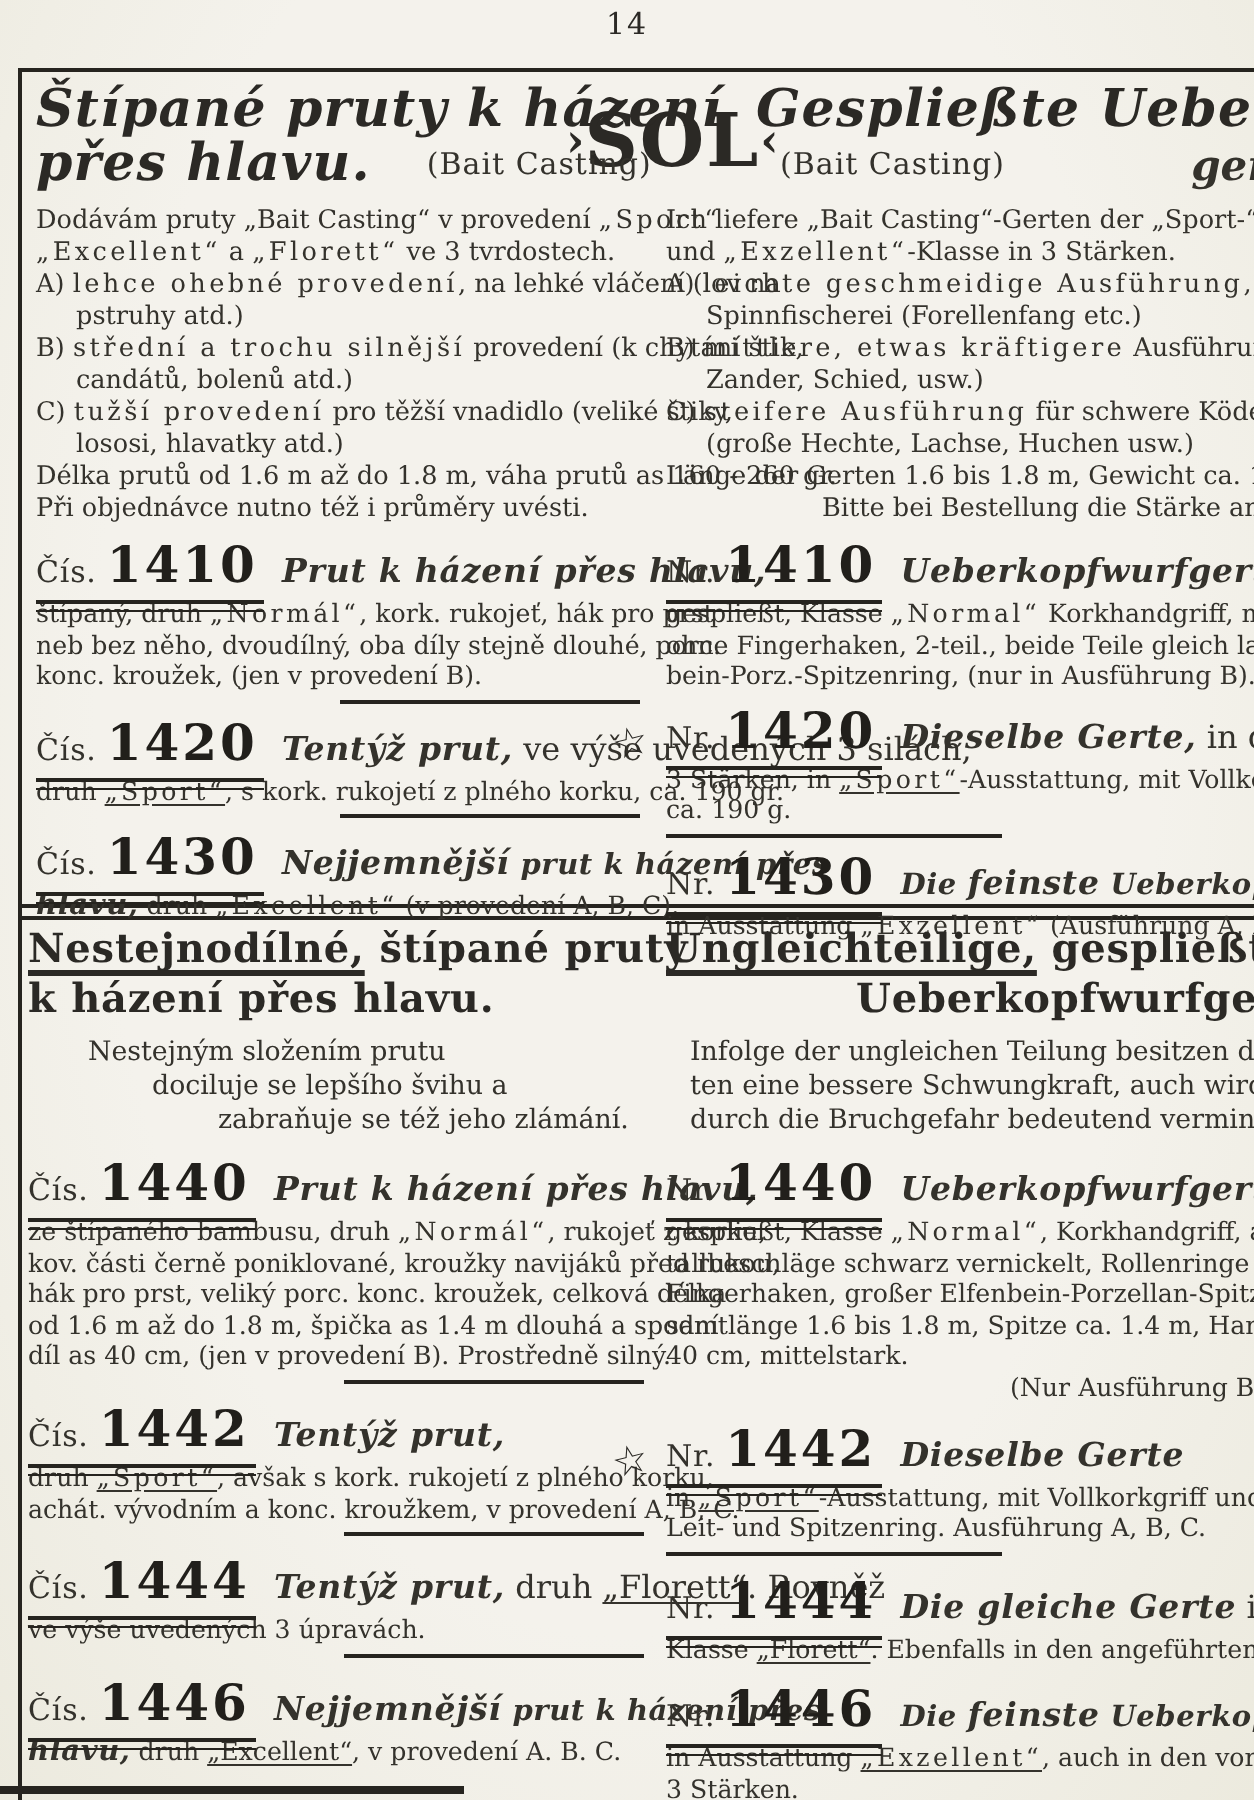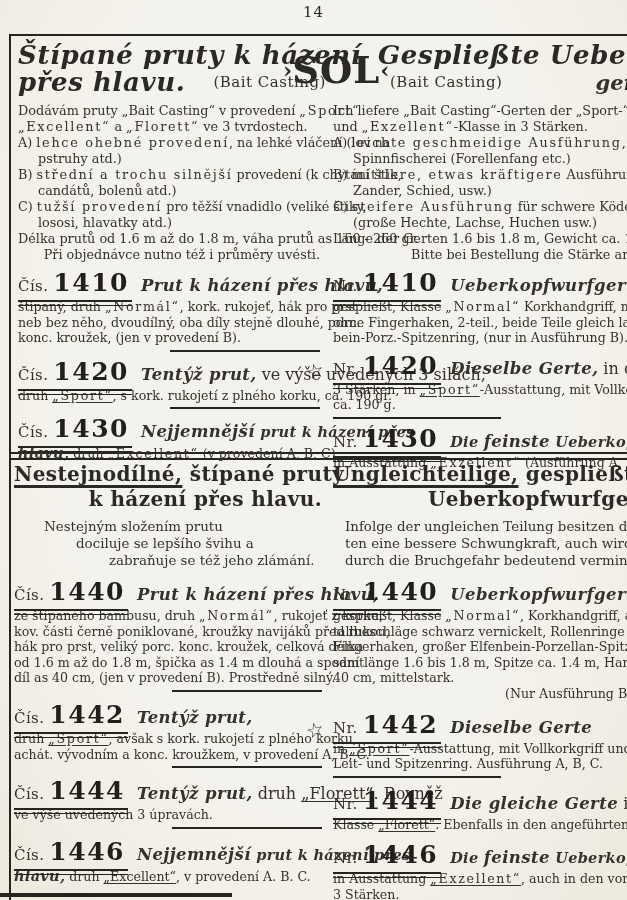--- a/index.html
+++ b/index.html
@@ -34,21 +34,21 @@
   .bait { font-size:15px; font-weight:400; font-style:normal; letter-spacing:0.5px; }
   .col-lt .bait { margin-left:28px; }
   .col-rt .h1 { padding-left:45px; }
   .col-rt .bait { padding-left:57px; }
   .h1-tail { margin-left:auto; font-size:21px; font-weight:700; font-style:italic; }
 
   .intro { margin-top:7px; }
   .intro .line { font-size:12.8px; line-height:16px; }
 
   .line { white-space:nowrap; }
-  .line.ar { text-align:right; }
+  .line.ar { }
   .sg {}
   .sg-ls  { letter-spacing:1.7px; }
   .sg-u   { text-decoration:underline; text-underline-offset:2px; }
   .sg-uls { letter-spacing:1.7px; text-decoration:underline; text-underline-offset:2px; }
   .sg-tb  { font-weight:700; font-style:italic; font-size:16.5px; letter-spacing:0.4px; }
   .sg-tm  { font-weight:700; font-style:italic; font-size:14.5px; letter-spacing:0.3px; }
   .sg-hu  { text-decoration:underline; text-decoration-thickness:2.5px; text-underline-offset:4px; }
 
   .items .item { margin-top:6px; }
   .item-head { position:relative; white-space:nowrap; height:30px; line-height:28px; }

